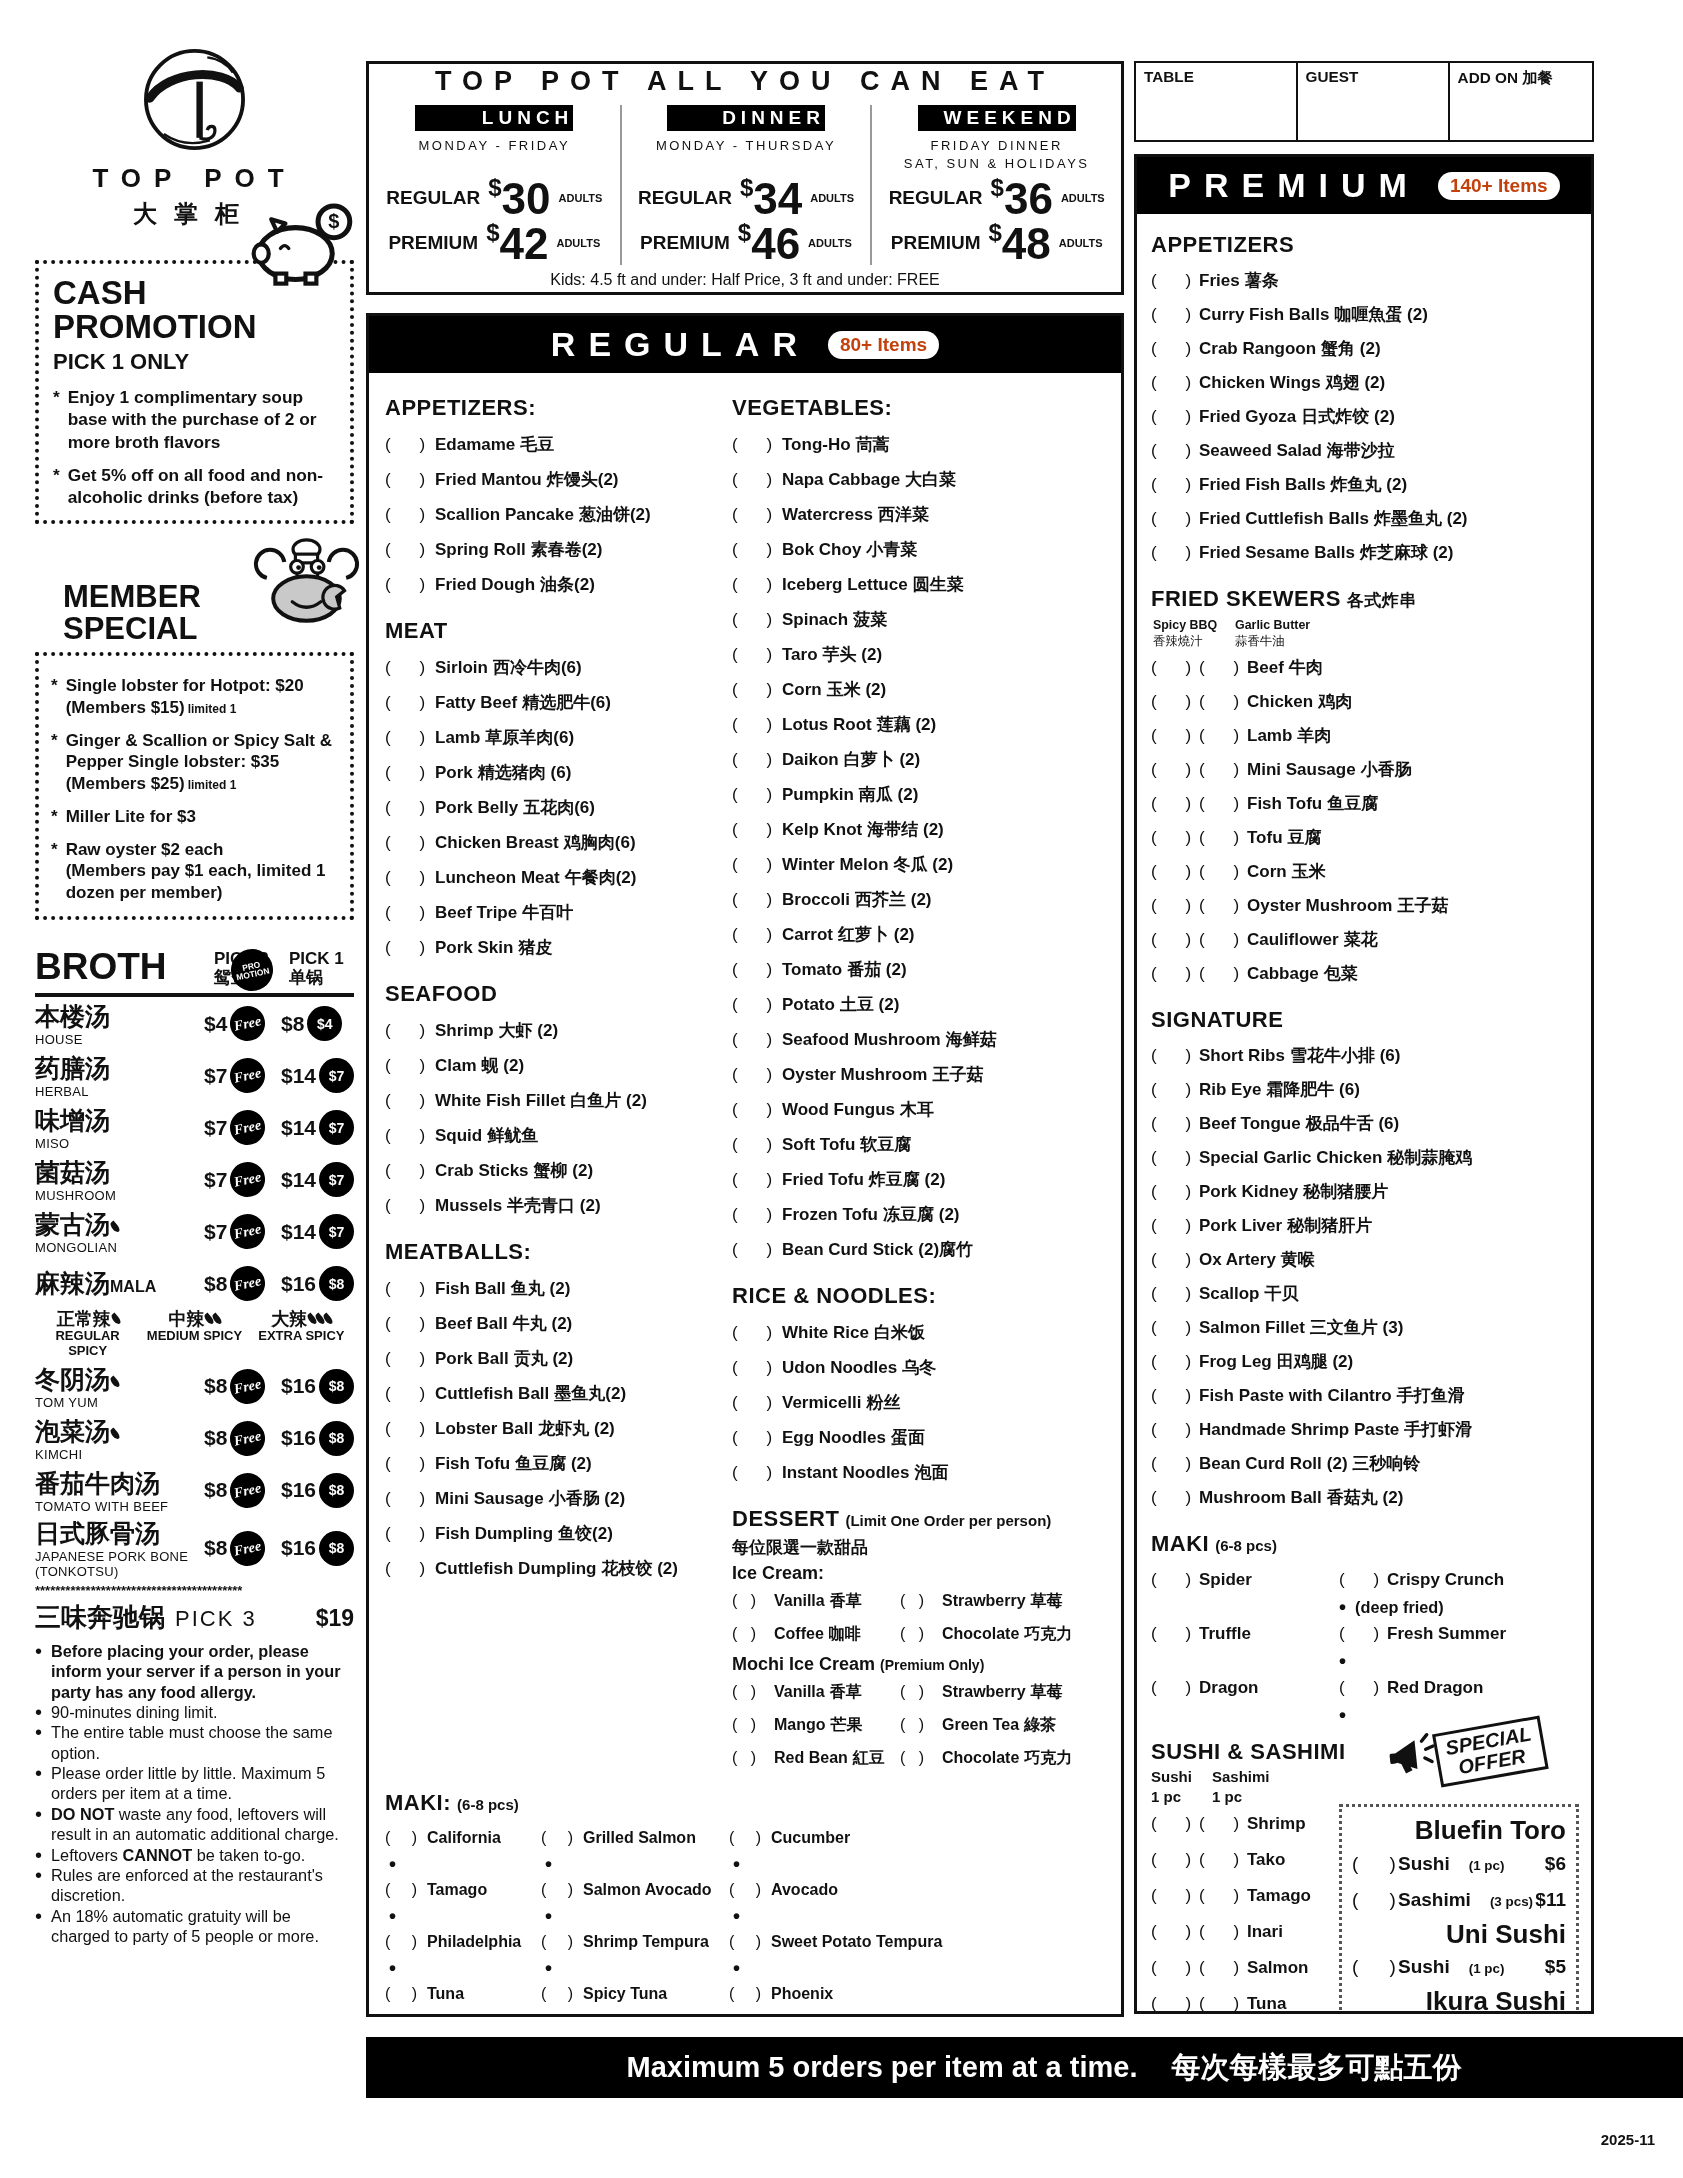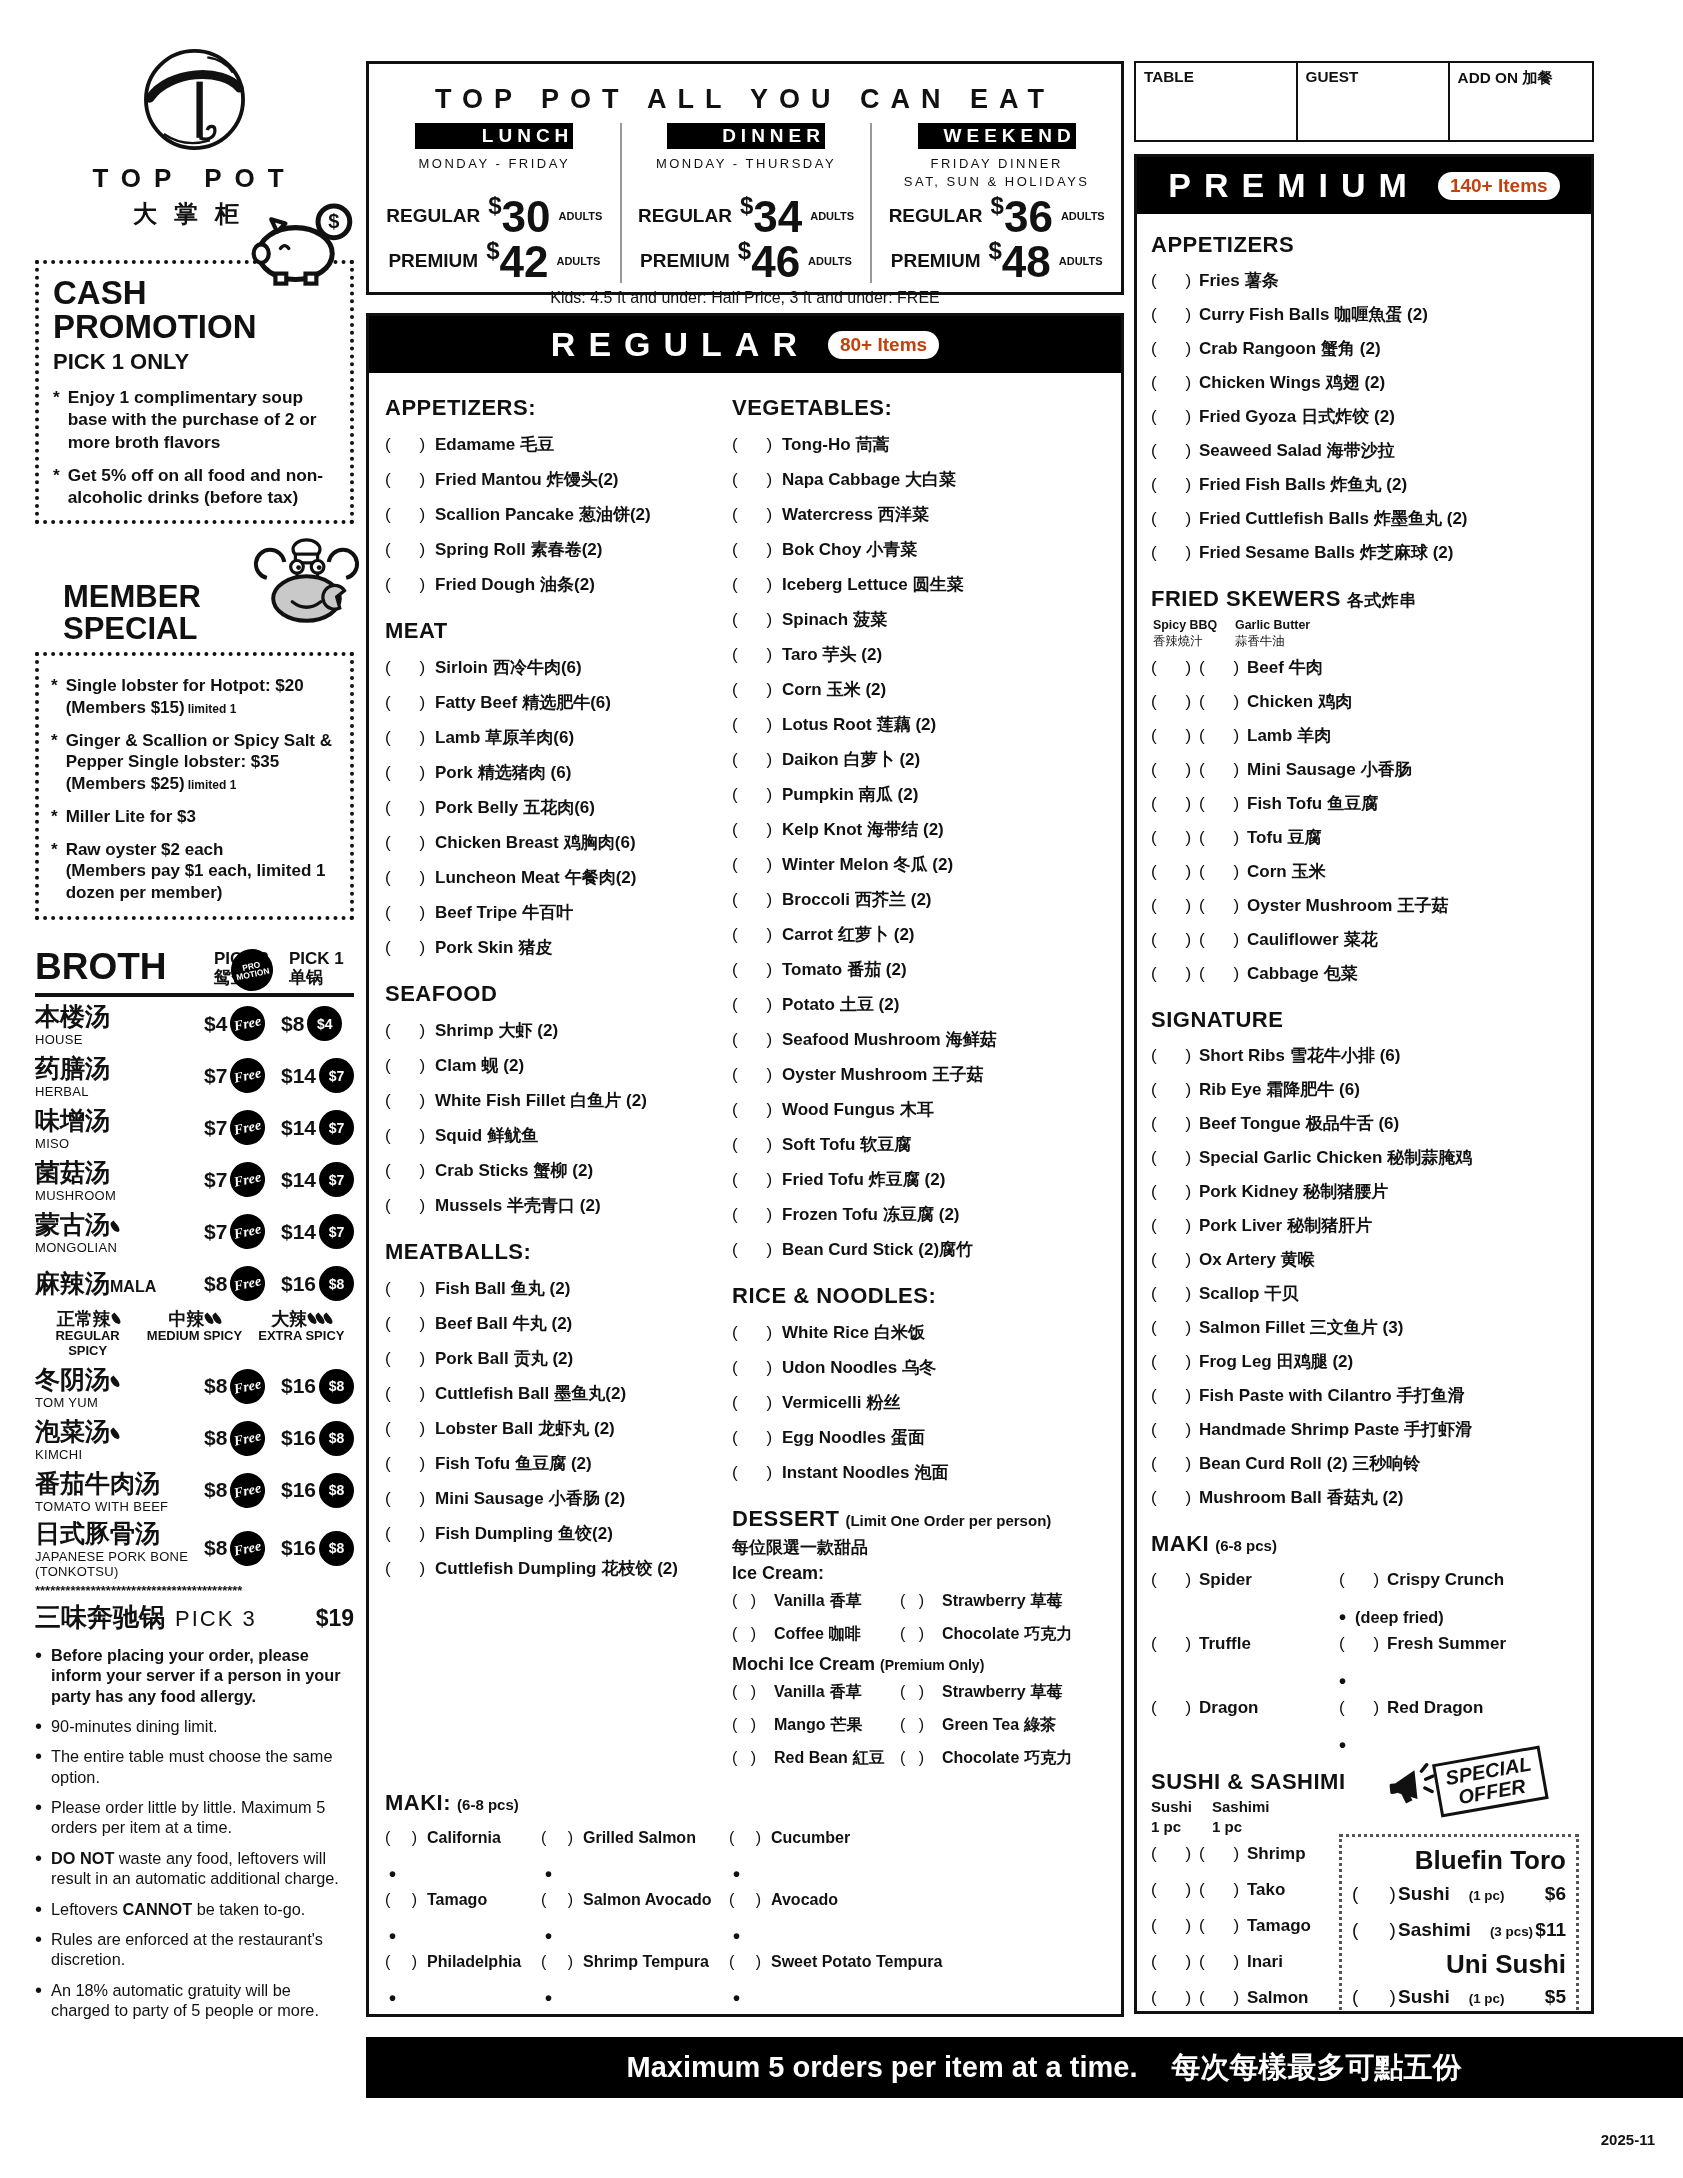--- a/index.html
+++ b/index.html
@@ -62,27 +62,27 @@
   .ms{text-align:center;font-size:13px;font-weight:600;line-height:1.15;width:33%}
   .ms-cn{font-size:18px}
   .pepper{display:inline-block;width:6px;height:12px;background:#111;border-radius:50% 50% 50% 0;
     transform:rotate(140deg);margin-left:2px}
   .stars{font-size:13px;font-weight:700;white-space:nowrap;overflow:hidden;margin-top:4px}
   .pick3{display:flex;align-items:baseline;gap:10px;margin:2px 0 6px}
   .pick3-cn{font-size:26px;font-weight:700}
   .pick3-lab{font-size:22px;letter-spacing:2px}
   .pick3-price{font-size:23px;font-weight:800;margin-left:auto}
   .notes{list-style:none}
-  .note{display:flex;gap:9px;margin-top:10px;font-size:16.3px;line-height:1.25}
+  .note{display:flex;gap:9px;font-size:16.3px;line-height:1.25}
   .note::before{content:"\2022";font-size:20px;line-height:1}
   .note b{font-weight:800}
 
   
   .middle{position:absolute;left:366px;top:61px;width:758px}
-  .price-table{border:3px solid #111;height:234px;padding-top:20px}
+  .price-table{border:3px solid #111;height:234px;padding-top:2px}
   .pt-title{text-align:center;font-size:27px;font-weight:800;letter-spacing:11px}
   .pt-grid{display:grid;grid-template-columns:1fr 1fr 1fr;margin-top:8px}
   .pt-col{padding:0 10px}
   .pt-col + .pt-col{border-left:2px solid #999}
   .pt-badge{background:#000;color:#fff;text-align:right;font-weight:800;font-size:19px;
     letter-spacing:5px;width:158px;margin:0 auto;padding:2px 0}
   .pt-days{text-align:center;font-size:13px;letter-spacing:2.5px;margin-top:6px;min-height:38px;line-height:1.35}
   .pt-row{display:flex;align-items:center;justify-content:center;gap:8px;margin-top:2px}
   .pt-label{font-size:19px;font-weight:700}
   .pt-price{font-size:44px;font-weight:800;line-height:.95}

